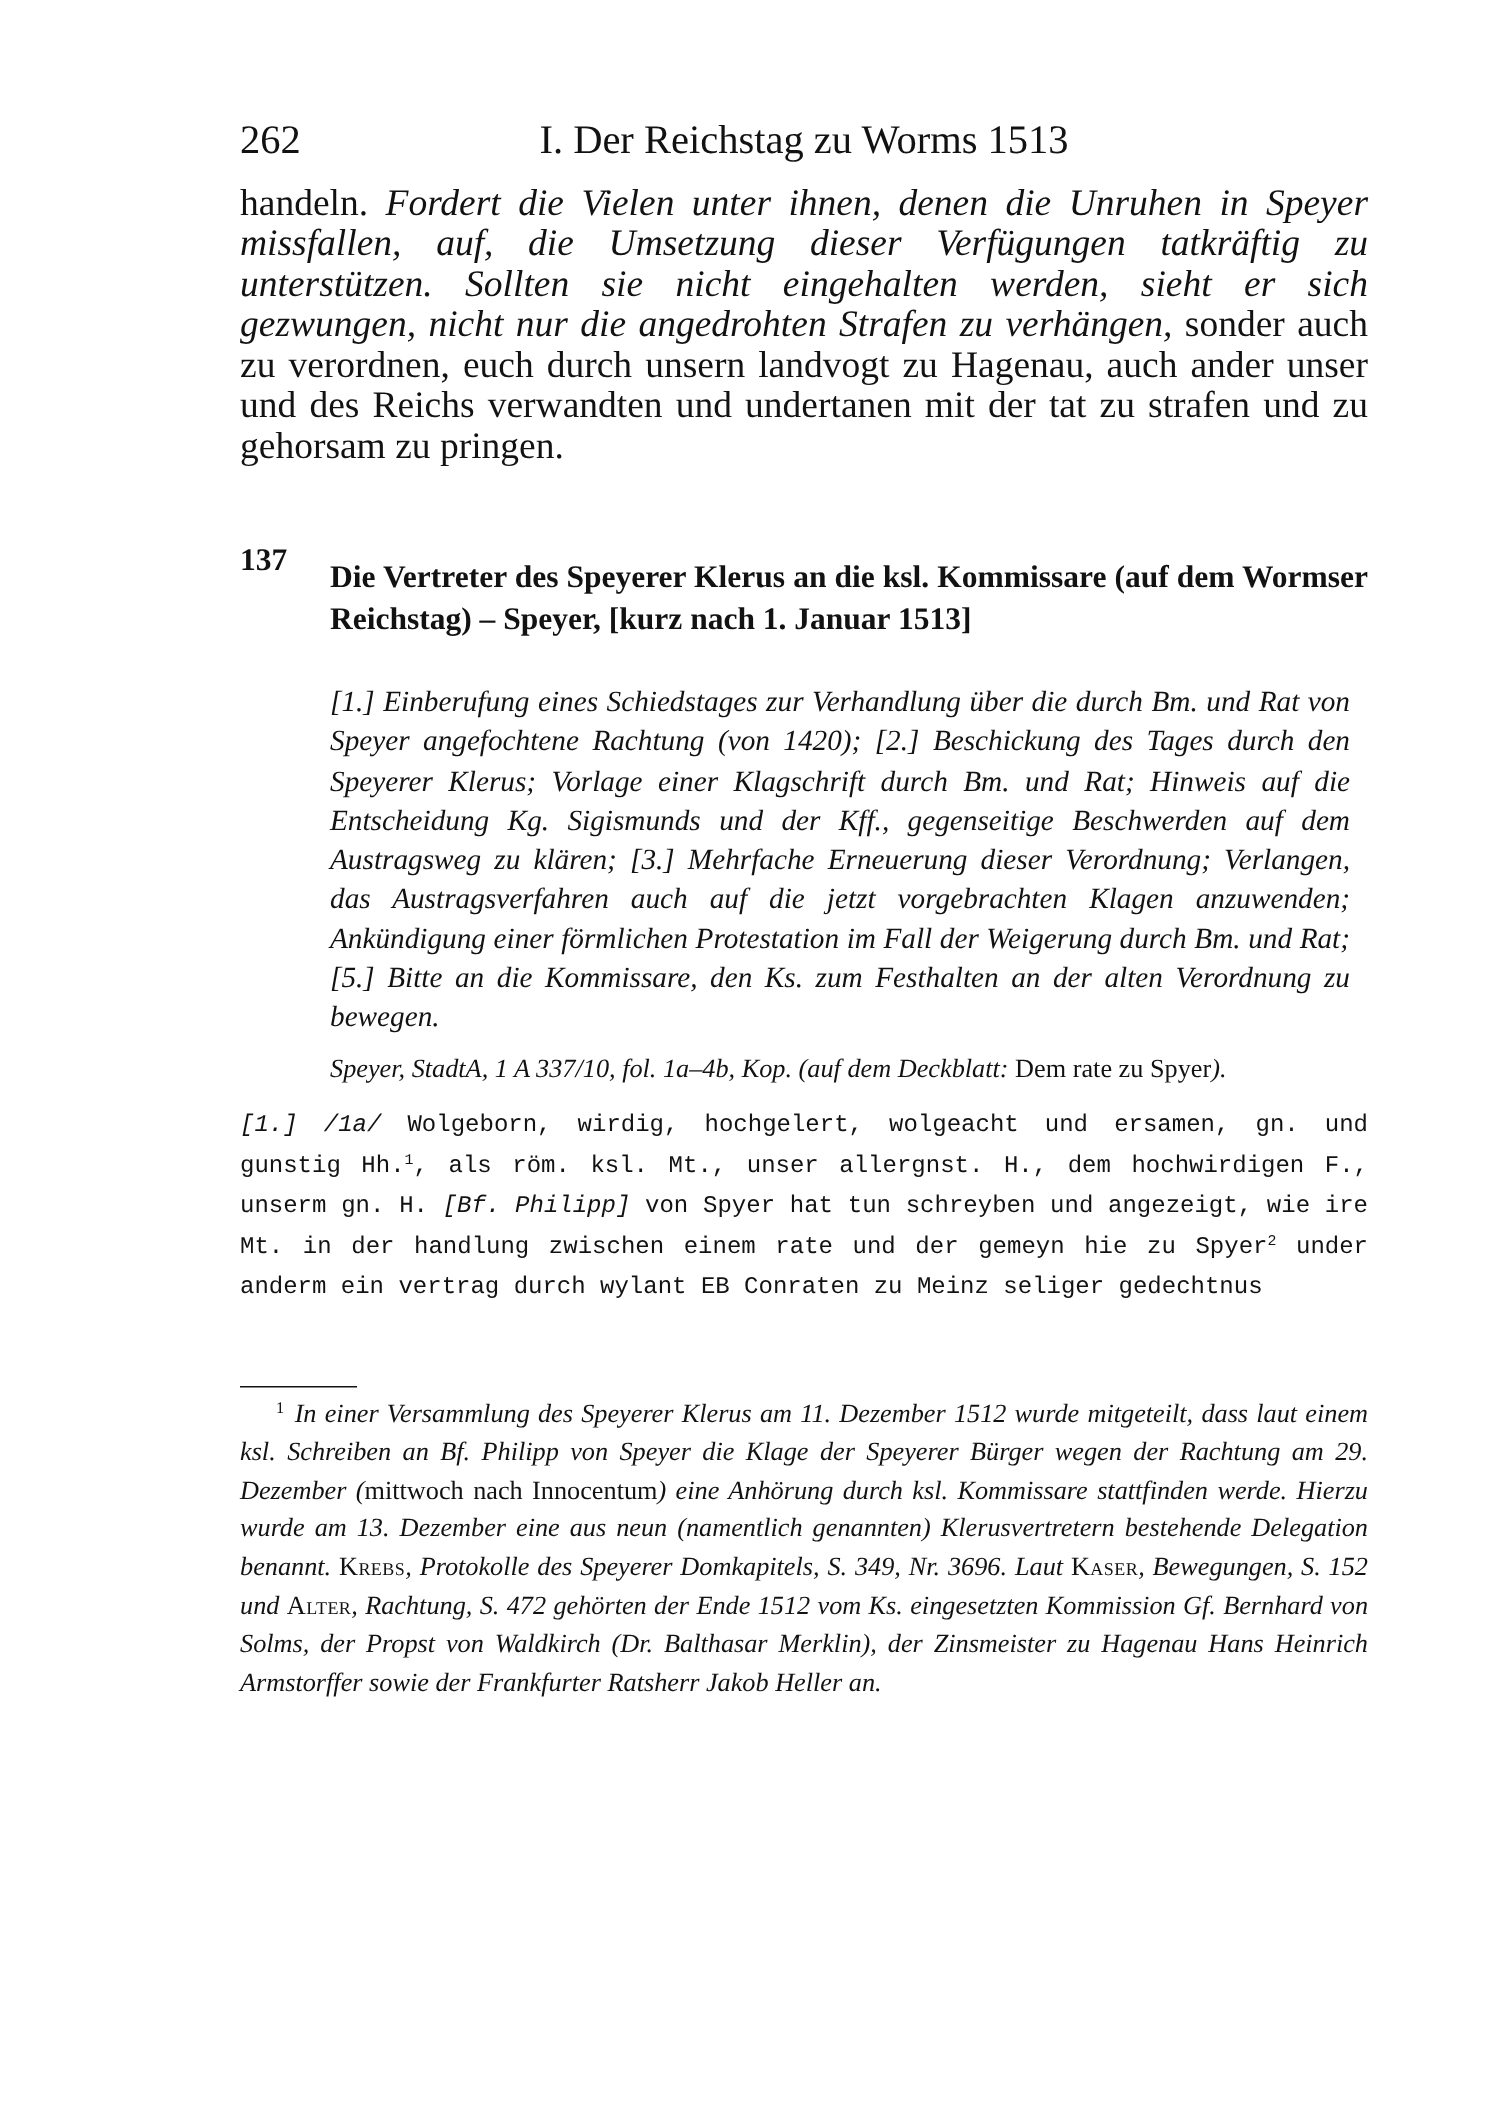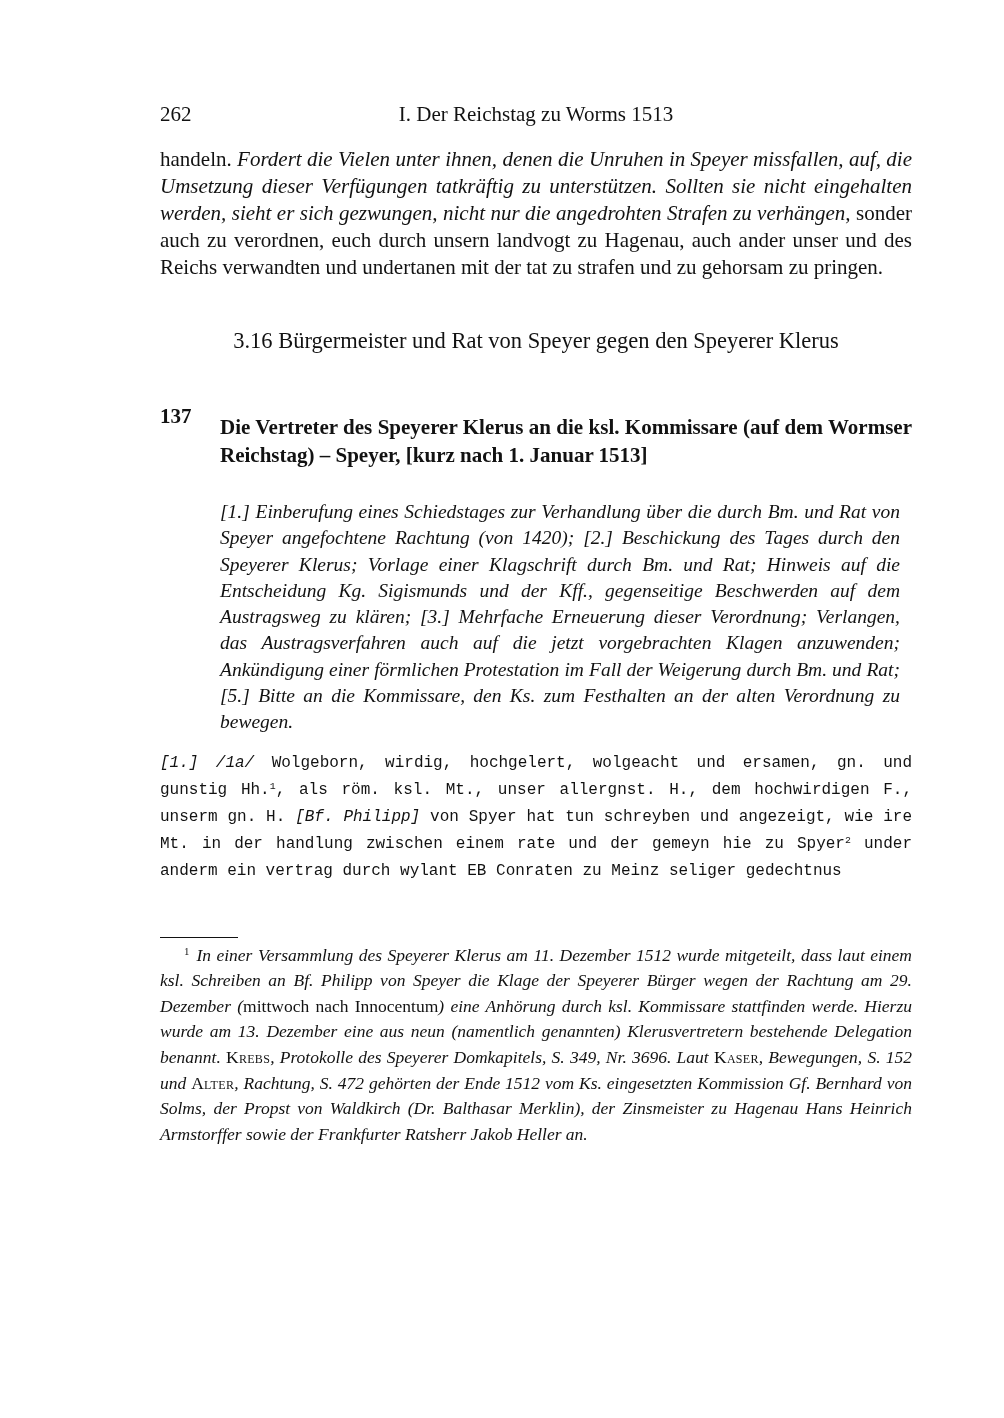--- a/index.html
+++ b/index.html
@@ -9,26 +9,26 @@
     background: #ffffff;
     color: #121212;
     font-family: "Liberation Serif", "DejaVu Serif", serif;
     box-sizing: border-box;
     padding: 78px 92px 0 160px;
     position: relative;
     overflow: hidden;
   }
 
   
-  .running-head { position: relative; height: 26px; font-size: 21px; margin-bottom: 18px; margin-top: 24px; }
+  .running-head { position: relative; height: 26px; font-size: 27px; margin-bottom: 18px; }
   .page-num { position: absolute; left: 0; top: 0; }
   .running-title { position: absolute; left: 0; right: 0; top: 0; text-align: center; }
 
   
-  .intro-par { margin: 0; font-size: 21px; line-height: 27px; text-align: justify; }
+  .intro-par { margin: 0; font-size: 25px; line-height: 27px; text-align: justify; }
 
   
   .section-heading {
     margin: 46px 0 0 0;
     font-size: 22.5px;
     font-weight: normal;
     line-height: 27px;
     text-align: center;
   }
 
@@ -75,29 +75,29 @@
 
 <div class="page">
 
   <header class="running-head">
     <span class="page-num">262</span>
     <span class="running-title">I. Der Reichstag zu Worms 1513</span>
   </header>
 
   <p class="intro-par"><span class="seg-r">handeln. </span><span class="seg-i">Fordert die Vielen unter ihnen, denen die Unruhen in Speyer missfallen, auf, die Umsetzung dieser Verfügungen tatkräftig zu unterstützen. Sollten sie nicht eingehalten werden, sieht er sich gezwungen, nicht nur die angedrohten Strafen zu verhängen,</span><span class="seg-r"> sonder auch zu verordnen, euch durch unsern landvogt zu Hagenau, auch ander unser und des Reichs verwandten und undertanen mit der tat zu strafen und zu gehorsam zu pringen.</span></p>
 
-  <h2 class="section-heading">3.16 Bürgermeister und Rat von Speyer gegen den Speyerer Klerus</h2>
 
   <div class="entry-head">
     <span class="entry-num">137</span>
     <span class="entry-title">Die Vertreter des Speyerer Klerus an die ksl. Kommissare (auf dem Wormser Reichstag) – Speyer, [kurz nach 1. Januar 1513]</span>
   </div>
 
   <p class="summary">[1.] Einberufung eines Schiedstages zur Verhandlung über die durch Bm. und Rat von Speyer angefochtene Rachtung (von 1420); [2.] Beschickung des Tages durch den Speyerer Klerus; Vorlage einer Klagschrift durch Bm. und Rat; Hinweis auf die Entscheidung Kg. Sigismunds und der Kff., gegenseitige Beschwerden auf dem Austragsweg zu klären; [3.] Mehrfache Erneuerung dieser Verordnung; Verlangen, das Austragsverfahren auch auf die jetzt vorgebrachten Klagen anzuwenden; Ankündigung einer förmlichen Protestation im Fall der Weigerung durch Bm. und Rat; [5.] Bitte an die Kommissare, den Ks. zum Festhalten an der alten Verordnung zu bewegen.</p>
 
+  <p class="source"><span class="seg-i">Speyer, StadtA, 1 A 337/10, fol. 1a–4b, Kop. (auf dem Deckblatt: </span><span class="seg-r">Dem rate zu Spyer</span><span class="seg-i">).</span></p>
 
   <p class="body-par"><span class="seg-i">[1.] /1a/</span><span class="seg-r"> Wolgeborn, wirdig, hochgelert, wolgeacht und ersamen, gn. und gunstig Hh.</span><sup class="seg-sup">1</sup><span class="seg-r">, als röm. ksl. Mt., unser allergnst. H., dem hochwirdigen F., unserm gn. H. </span><span class="seg-i">[Bf. Philipp]</span><span class="seg-r"> von Spyer hat tun schreyben und angezeigt, wie ire Mt. in der handlung zwischen einem rate und der gemeyn hie zu Spyer</span><sup class="seg-sup">2</sup><span class="seg-r"> under anderm ein vertrag durch wylant EB Conraten zu Meinz seliger gedechtnus</span></p>
 
   <hr class="footnote-rule">
 
   <div class="footnotes">
     <p class="footnote"><sup class="fn-marker">1</sup><span class="seg-i">In einer Versammlung des Speyerer Klerus am 11. Dezember 1512 wurde mitgeteilt, dass laut einem ksl. Schreiben an Bf. Philipp von Speyer die Klage der Speyerer Bürger wegen der Rachtung am 29. Dezember (</span><span class="seg-r">mittwoch nach Innocentum</span><span class="seg-i">) eine Anhörung durch ksl. Kommissare stattfinden werde. Hierzu wurde am 13. Dezember eine aus neun (namentlich genannten) Klerusvertretern bestehende Delegation benannt. </span><span class="seg-sc">Krebs</span><span class="seg-i">, Protokolle des Speyerer Domkapitels, S. 349, Nr. 3696. Laut </span><span class="seg-sc">Kaser</span><span class="seg-i">, Bewegungen, S. 152 und </span><span class="seg-sc">Alter</span><span class="seg-i">, Rachtung, S. 472 gehörten der Ende 1512 vom Ks. eingesetzten Kommission Gf. Bernhard von Solms, der Propst von Waldkirch (Dr. Balthasar Merklin), der Zinsmeister zu Hagenau Hans Heinrich Armstorffer sowie der Frankfurter Ratsherr Jakob Heller an.</span></p>
   </div>
 
 </div>

